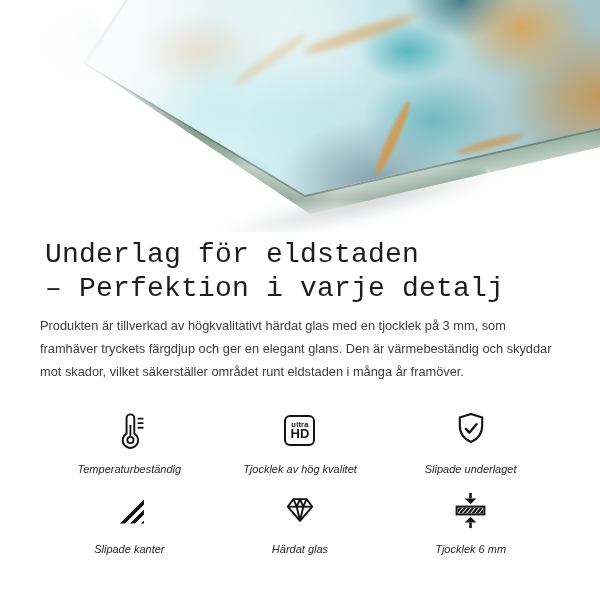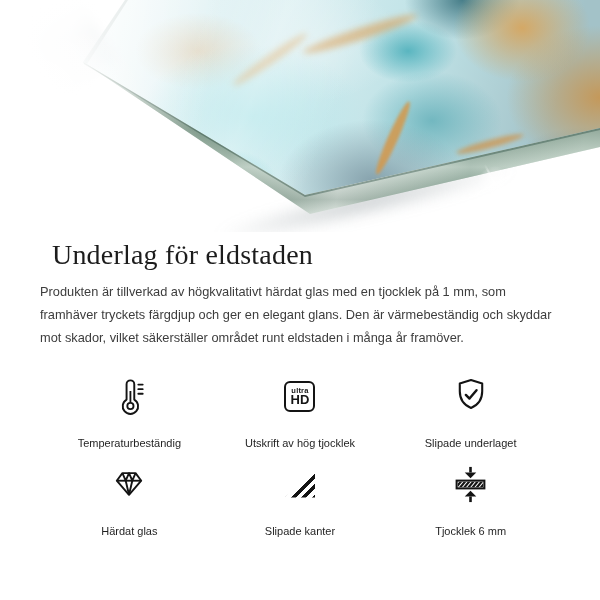--- a/index.html
+++ b/index.html
@@ -51,29 +51,29 @@
   .sparkle{position:absolute;left:453px;top:162px;width:84px;height:44px;transform:rotate(-28deg);}
   .sparkle .glow{position:absolute;left:50%;top:50%;width:36px;height:36px;margin:-18px 0 0 -18px;
     background:radial-gradient(circle, rgba(255,255,255,.95) 0%, rgba(255,255,255,.40) 45%, rgba(255,255,255,0) 70%);}
   .sparkle .ray-h{position:absolute;left:0;top:50%;width:84px;height:2px;margin-top:-1px;
     background:linear-gradient(to right, rgba(255,255,255,0), rgba(255,255,255,.9) 35%, #fff 50%, rgba(255,255,255,.9) 65%, rgba(255,255,255,0));}
   .sparkle .ray-v{position:absolute;left:50%;top:0;width:2px;height:44px;margin-left:-1px;
     background:linear-gradient(to bottom, rgba(255,255,255,0), #fff 50%, rgba(255,255,255,0));}
 
   
   .content{padding:0 40px;}
-  .page-title{margin:6px 12px 0;font-family:Liberation Serif, serif;font-weight:400;
+  .page-title{margin:6px 5px 0;font-family:Liberation Mono, monospace;font-weight:400;
     font-size:28px;line-height:34px;color:#1c1c1c;letter-spacing:.2px;}
   .intro{margin:8px 0 0;font-size:12.8px;line-height:23px;color:#3d3d3d;max-width:525px;}
 
   
   .features{margin:25px 4px 0;display:grid;grid-template-columns:repeat(3,1fr);row-gap:13px;}
   .feature{display:flex;flex-direction:column;align-items:center;}
   .icon-box{height:44px;display:flex;align-items:center;justify-content:center;}
-  .feature-label{margin-top:19px;font-size:11px;color:#1f1f1f;text-align:right;}
+  .feature-label{margin-top:11px;font-size:11px;color:#1f1f1f;text-align:right;font-style:italic;}
   .icon-stroke{stroke:#141414;fill:none;}
   .uhd{width:31px;height:31px;border:2.5px solid #141414;border-radius:6px;box-sizing:border-box;
     display:flex;flex-direction:column;align-items:center;justify-content:center;background:#fff;}
   .uhd .t1{font-size:7.5px;font-weight:700;line-height:7px;color:#141414;letter-spacing:.2px;}
   .uhd .t2{font-size:13px;font-weight:700;line-height:12px;color:#141414;}
   .stripes{width:30px;height:27px;clip-path:polygon(0 100%,100% 0,100% 100%);
     background:repeating-linear-gradient(135deg,#141414 0 3.4px,#ffffff 3.4px 7.6px);}
 </style>
 </head>
 <body>
@@ -93,22 +93,22 @@
   <div class="corner-sheen"></div>
   <div class="white-fade"></div>
   <div class="sparkle">
     <div class="glow"></div>
       <div class="ray-h"></div>
       <div class="ray-v"></div>
   </div>
 </div>
 
 <div class="content">
-  <h1 class="page-title"><span>Underlag för eldstaden</span><br></h1>
-  <p class="intro">Produkten är tillverkad av högkvalitativt härdat glas med en tjocklek på 1 mm, som framhäver tryckets färgdjup och ger en elegant glans. Den är värmebeständig och skyddar mot skador, vilket säkerställer området runt eldstaden i många år framöver.</p>
+  <h1 class="page-title"><span>Underlag för eldstaden</span><br><span>– Perfektion i varje detalj</span></h1>
+  <p class="intro">Produkten är tillverkad av högkvalitativt härdat glas med en tjocklek på 3 mm, som framhäver tryckets färgdjup och ger en elegant glans. Den är värmebeständig och skyddar mot skador, vilket säkerställer området runt eldstaden i många år framöver.</p>
 
   <div class="features">
 
     <div class="feature">
       <span class="icon-box">
         <svg viewBox="0 0 36 42" width="33" height="39">
           <path class="icon-stroke" stroke-width="2.1" stroke-linejoin="round" d="M14.8 24.4 V7.6 a4.2 4.2 0 0 1 8.4 0 v16.8 a8.4 8.4 0 1 1 -8.4 0 Z"></path>
           <circle class="icon-stroke" stroke-width="2" cx="19" cy="31.4" r="3.4"></circle>
           <line class="icon-stroke" stroke-width="2" x1="19" y1="15" x2="19" y2="27.6"></line>
           <g class="icon-stroke" stroke-width="2" stroke-linecap="round">
@@ -121,53 +121,53 @@
       <span class="feature-label">Temperaturbeständig</span>
     </div>
 
     <div class="feature">
       <span class="icon-box">
         <span class="uhd">
           <span class="t1">ultra</span>
           <span class="t2">HD</span>
         </span>
       </span>
-      <span class="feature-label">Utskrift av hög tjocklek</span>
+      <span class="feature-label">Tjocklek av hög kvalitet</span>
     </div>
 
     <div class="feature">
       <span class="icon-box">
         <svg viewBox="0 0 40 40" width="38" height="38">
           <path class="icon-stroke" stroke-width="2.2" stroke-linejoin="round" d="M20 3.2 L31.8 6.9 V15.1 C31.8 24.3 26.1 30.1 20 32.6 C13.9 30.1 8.2 24.3 8.2 15.1 V6.9 Z"></path>
           <polyline class="icon-stroke" stroke-width="2.6" stroke-linecap="round" stroke-linejoin="round" points="14.6,18.9 18.4,22.7 25.8,13.9"></polyline>
         </svg>
       </span>
       <span class="feature-label">Slipade underlaget</span>
+    </div>
+
+    <div class="feature">
+      <span class="icon-box">
+        <span class="stripes"></span>
+      </span>
+      <span class="feature-label">Slipade kanter</span>
     </div>
 
     <div class="feature">
       <span class="icon-box">
         <svg viewBox="0 0 40 34" width="38" height="32">
           <g class="icon-stroke" stroke-width="2" stroke-linejoin="round">
             <polygon points="7,13.5 13,5.5 27,5.5 33,13.5 20,28.5"></polygon>
             <line x1="7" y1="13.5" x2="33" y2="13.5"></line>
             <polyline points="13,5.5 16.5,13.5 20,5.5 23.5,13.5 27,5.5"></polyline>
             <line x1="16.5" y1="13.5" x2="20" y2="28.5"></line>
             <line x1="23.5" y1="13.5" x2="20" y2="28.5"></line>
           </g>
         </svg>
       </span>
       <span class="feature-label">Härdat glas</span>
-    </div>
-
-    <div class="feature">
-      <span class="icon-box">
-        <span class="stripes"></span>
-      </span>
-      <span class="feature-label">Slipade kanter</span>
     </div>
 
     <div class="feature">
       <span class="icon-box">
         <svg viewBox="0 0 40 40" width="37" height="37">
           <defs>
               <clipPath id="barclip">
                 <rect x="6.3" y="17.1" width="27.4" height="5.9"></rect>
               </clipPath>
             </defs>

